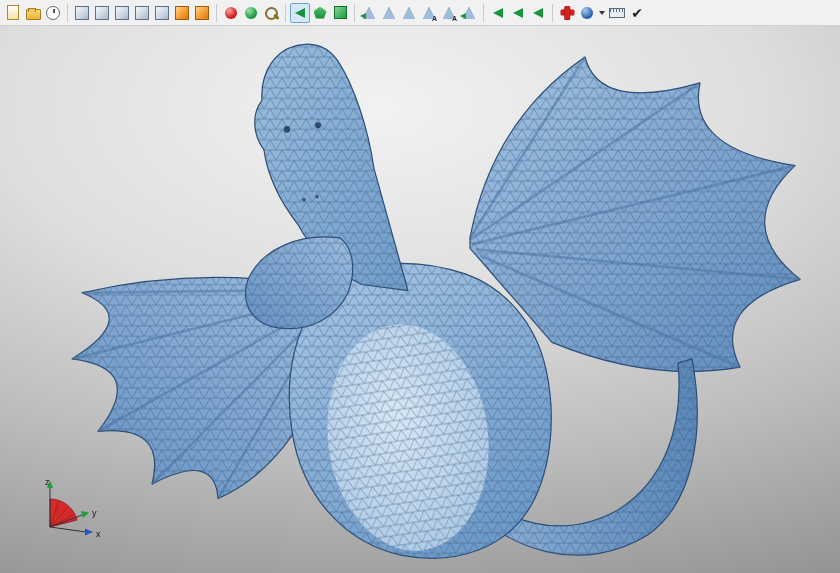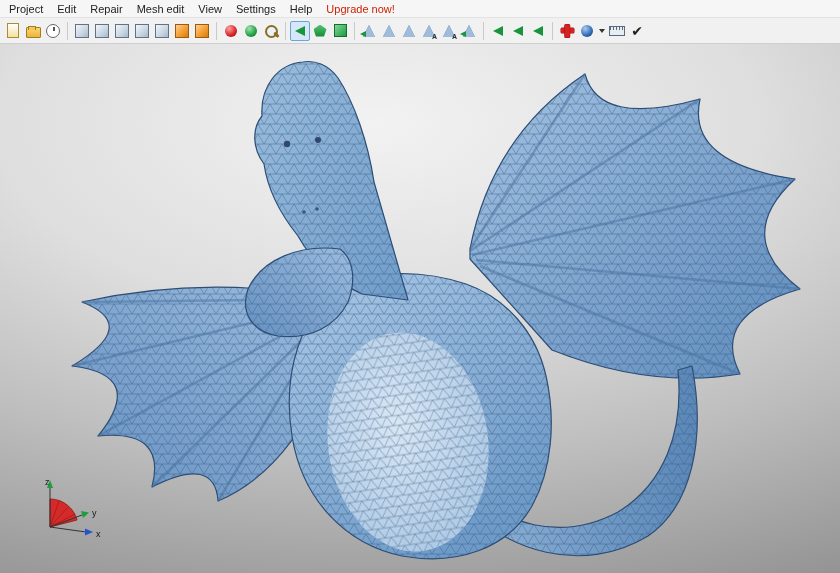--- a/index.html
+++ b/index.html
@@ -49,30 +49,20 @@
     background:radial-gradient(ellipse 120% 95% at 45% 15%,#f2f2f2 0%,#dedede 38%,#bdbdbd 68%,#949494 100%)}
   .model-svg{position:absolute;inset:0;width:100%;height:100%}
   .axis-widget{position:absolute;left:28px;bottom:24px}
   .axis-widget text{font-family:"Liberation Sans","DejaVu Sans",sans-serif;font-size:9px;fill:#1a1a1a}
 </style>
 </head>
 <body>
 
 <div class="app">
 
-  <div class="menubar">
-      <span class="menu-item">Project</span>
-      <span class="menu-item">Edit</span>
-      <span class="menu-item">Repair</span>
-      <span class="menu-item">Mesh edit</span>
-      <span class="menu-item">View</span>
-      <span class="menu-item">Settings</span>
-      <span class="menu-item">Help</span>
-      <span class="menu-item highlight">Upgrade now!</span>
-    </div>
 
   <div class="toolbar">
       <span class="tb-group">
         <span class="tb-icon s-doc"></span>
         <span class="tb-icon s-folder"></span>
         <span class="tb-icon s-clock"></span>
       </span>
       <span class="tb-sep"></span>
       <span class="tb-group">
         <span class="tb-icon s-cube"></span>

